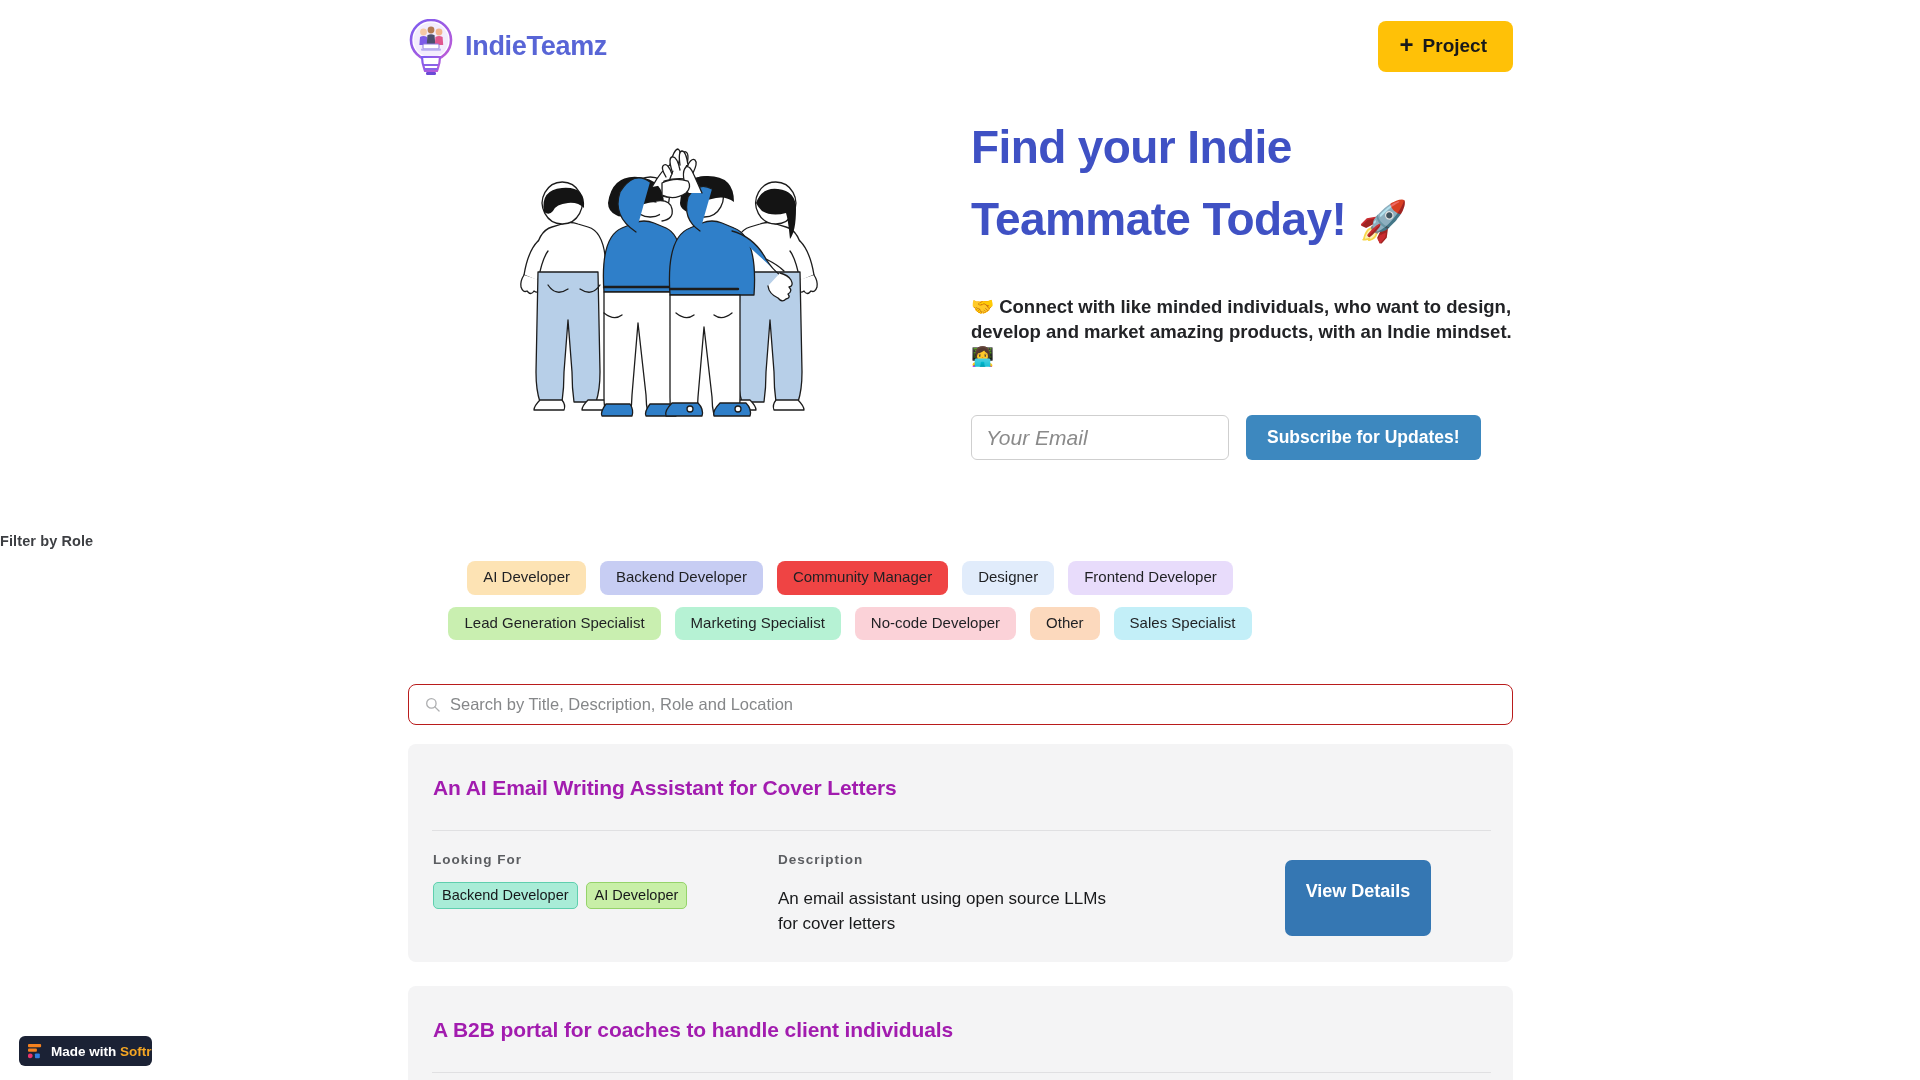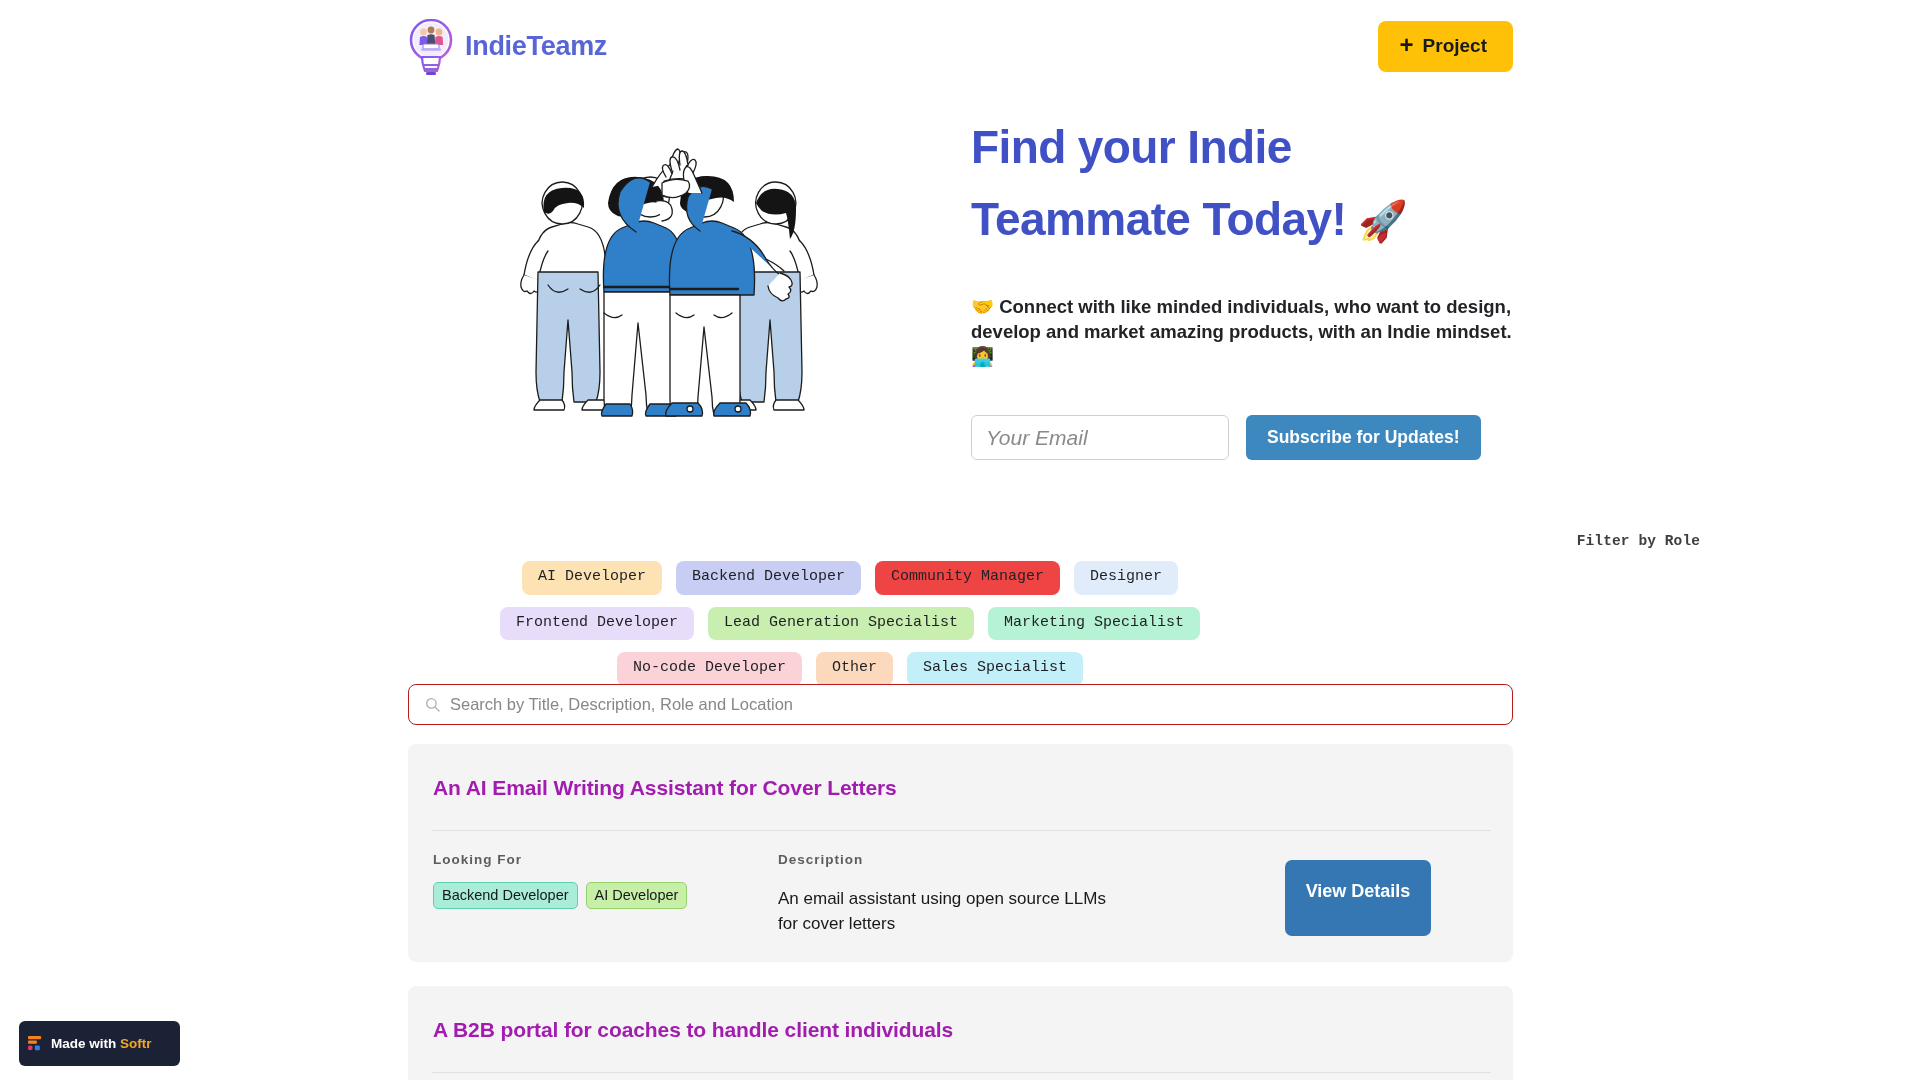--- a/index.html
+++ b/index.html
@@ -115,22 +115,21 @@
     font-weight: 700;
     cursor: pointer;
     font-family: "Liberation Sans", sans-serif;
   }
 
   
   .filter-wrap {
     position: absolute;
     top: 533px; left: 0;
     width: 1700px;
-    text-align: right;
-    font-family: Liberation Mono, monospace;
+    text-align: left;
   }
   .filter-label {
     font-size: 14.5px;
     font-weight: 700;
     color: #3d3f43;
     letter-spacing: 0.1px;
   }
   .pill-row {
     margin-top: 12px;
     display: flex;
@@ -245,27 +244,27 @@
     font-weight: 700;
     cursor: pointer;
     font-family: "Liberation Sans", sans-serif;
   }
 
   
   .softr-badge {
     position: absolute;
     left: 19px;
     bottom: 14px;
-    height: 45px;
+    height: 30px;
     background: #1b2235;
     border-radius: 6px;
     display: flex;
     align-items: center;
     gap: 8px;
-    padding: 0 28px 0 9px;
+    padding: 0 0 0 9px;
     cursor: pointer;
   }
   .softr-logo { width: 15px; height: 15px; flex: none; }
   .softr-text { font-size: 13.5px; font-weight: 700; color: #ffffff; white-space: nowrap; }
   .softr-text .accent { color: #f5a623; }
 </style>
 </head>
 <body>
 
 <div class="page">

